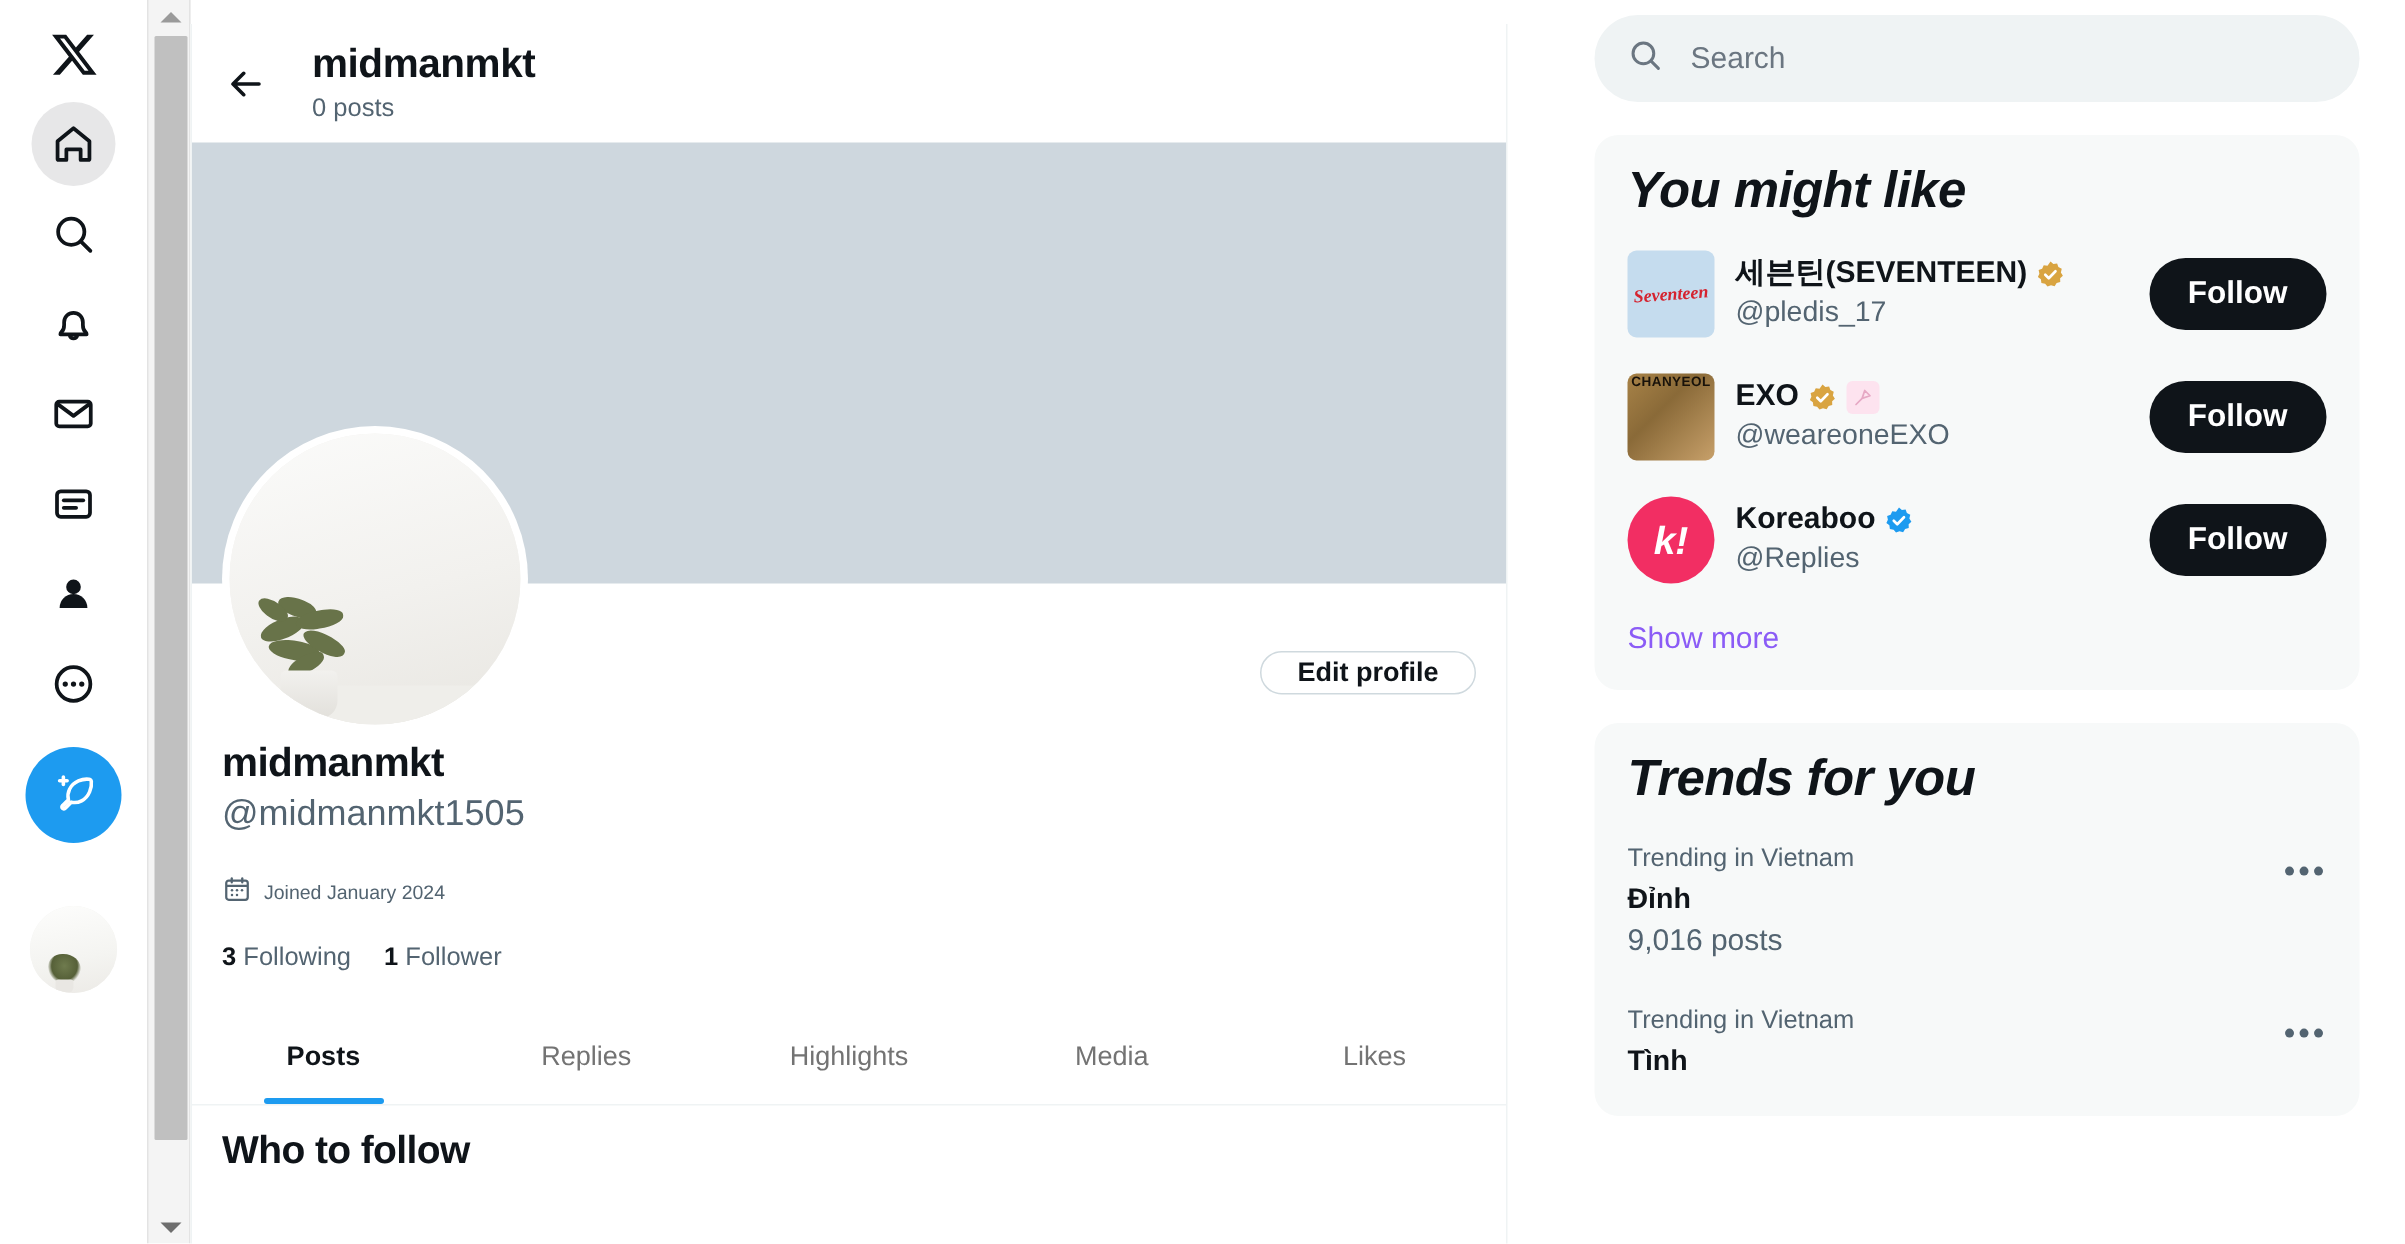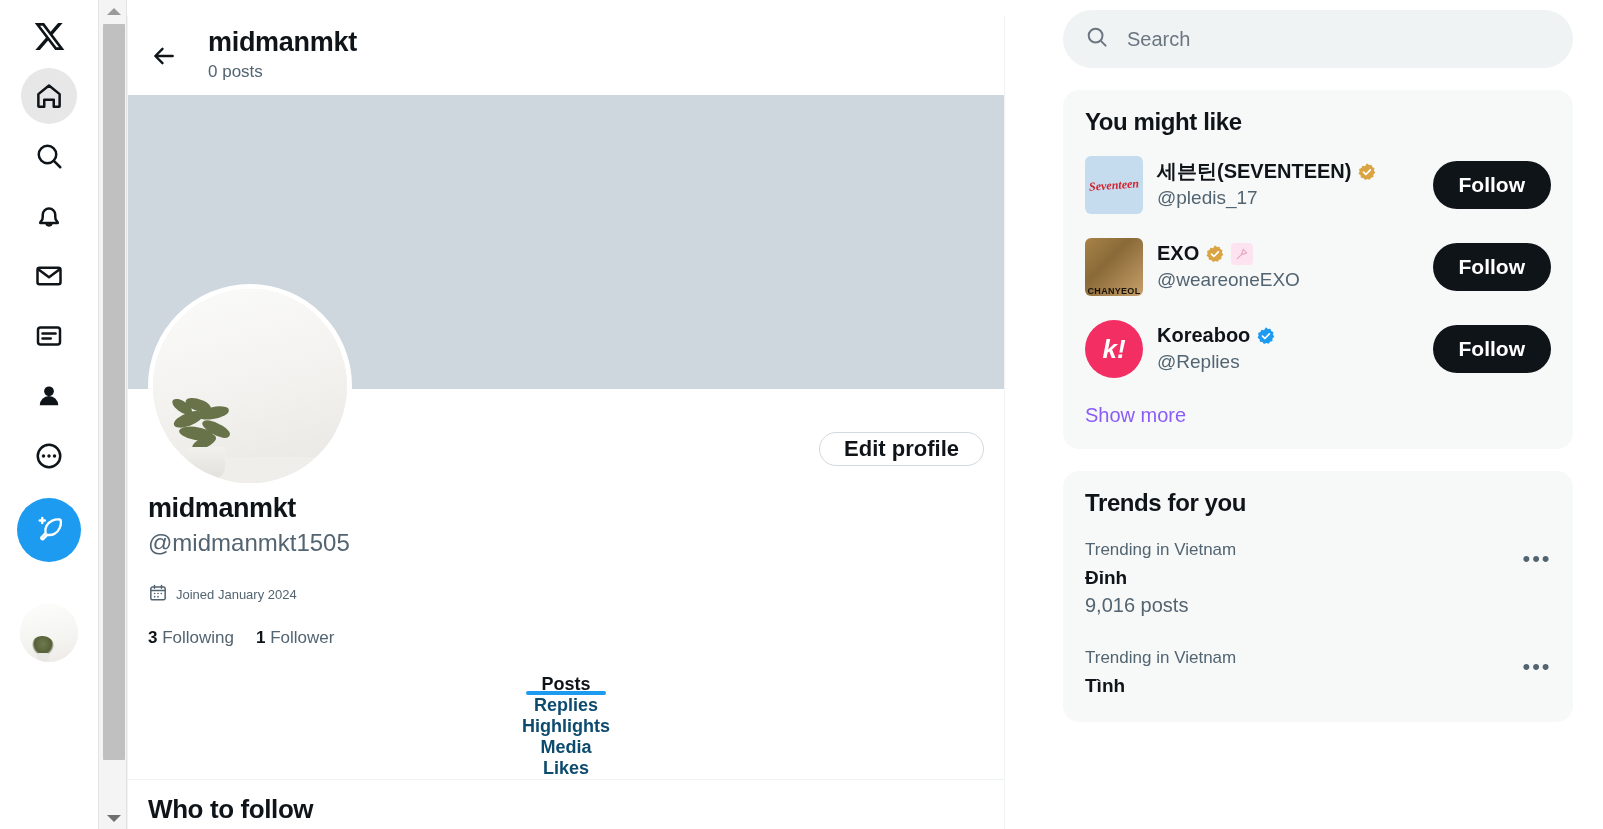--- a/index.html
+++ b/index.html
@@ -112,58 +112,58 @@
     position:absolute; display:block; background:#687349; border-radius: 60% 40% 55% 45%;
   }
   .avatar .pot {
     position:absolute; left: 34px; bottom: 4px; width: 38px; height: 32px;
     background: linear-gradient(180deg,#f2f1ee,#e2e0db); border-radius: 4px 4px 12px 12px;
   }
 
   .edit-row { display: flex; justify-content: flex-end; padding-top: 16px; height: 103px; align-items: center; }
   .edit-btn {
     border: 1px solid #cfd9de; background: #ffffff; color: #0f1419;
-    font-size: 22px; font-weight: 700; border-radius: 999px;
+    font-size: 18px; font-weight: 700; border-radius: 999px;
     padding: 3px 24px; font-family: inherit; cursor: pointer;
   }
 
   .display-name { font-size: 27px; font-weight: 800; letter-spacing: -0.4px; line-height: 1.25; }
   .handle { font-size: 24px; color: #536471; margin-top: 3px; }
   .joined { display:flex; align-items:center; gap: 8px; margin-top: 26px; color: #536471; font-size: 13px; }
   .counts { display: flex; gap: 22px; margin-top: 22px; font-size: 17px; color: #536471; }
   .counts b { color: #0f1419; font-weight: 700; }
 
   .tabs {
     display: flex; margin-top: 26px; border-bottom: 1px solid #eff3f4;
-    margin-left: -20px; margin-right: -20px; flex-direction: column;
+    margin-left: -20px; margin-right: -20px;
   }
   .tab {
     flex: 1; height: 62px; display: flex; align-items: center; justify-content: center;
-    position: relative; font-size: 18px; color: #0c4a6e; font-weight: 700; cursor: pointer;
+    position: relative; font-size: 18px; color: #737373; font-weight: 400; cursor: pointer;
   }
   .tab.active { color: #0f1419; font-weight: 700; }
   .tab .underline {
     position: absolute; bottom: 0; height: 4px; width: 80px; border-radius: 999px; background: #1d9bf0;
   }
   .who-title { font-size: 26px; font-weight: 800; padding: 14px 20px 0 0; letter-spacing: -0.4px; }
 
   
   .right { position: absolute; left: 1033px; top: 0; width: 570px; height: 829px; background: #fff; padding: 0 30px; }
   .searchbar {
     margin-top: 10px; height: 58px; background: #eff3f4; border-radius: 999px;
     display: flex; align-items: center; gap: 18px; padding: 0 22px;
   }
   .search-input {
     border: none; outline: none; background: transparent; font-size: 20px;
     color: #0f1419; font-family: inherit; width: 100%;
   }
   .search-input::placeholder { color: #6b7681; }
 
   .card { background: #f7f9f9; border-radius: 16px; margin-top: 22px; padding: 14px 0 6px 0; }
-  .card-title { font-size: 24px; font-weight: 800; padding: 4px 22px 8px 22px; letter-spacing: -0.4px; }
+  .card-title { font-size: 34px; font-weight: 800; padding: 4px 22px 8px 22px; letter-spacing: -0.4px; font-style: italic; }
 
   .user-row { display: flex; align-items: center; gap: 14px; padding: 12px 22px; }
   .u-avatar { width: 58px; height: 58px; border-radius: 6px; flex: 0 0 auto; overflow: hidden; position: relative; }
   .u-avatar.round { border-radius: 50%; }
   .u-info { flex: 1 1 auto; min-width: 0; }
   .u-name { display:flex; align-items:center; gap: 6px; font-size: 20px; font-weight: 700; color: #0f1419; line-height: 1.25; }
   .u-handle { font-size: 19px; color: #536471; line-height: 1.3; margin-top: 2px; }
   .follow-btn {
     background: #0f1419; color: #fff; border: none; border-radius: 999px;
     font-size: 21px; font-weight: 700; padding: 12px 26px; font-family: inherit; cursor: pointer; flex: 0 0 auto;
@@ -181,21 +181,21 @@
   .trend-posts { font-size: 20px; color: #536471; margin-top: 3px; }
   .trend-more {
     position: absolute; right: 18px; top: 16px; width: 36px; height: 36px;
     display: flex; align-items: center; justify-content: center; border-radius: 50%;
     color: #536471; font-size: 22px; letter-spacing: 2px; cursor: pointer;
   }
 
   
   .sv { background: #c5dcee; display:flex; align-items:center; justify-content:center; }
   .sv-txt { color:#d5232f; font-size: 12px; font-weight: 700; font-style: italic; transform: rotate(-4deg); font-family:"Liberation Serif", serif; }
-  .exo { background: linear-gradient(135deg,#a88348 0%, #8a6a38 40%, #c7a06a 100%); display:flex; align-items:flex-end; justify-content:center; }
+  .exo { background: linear-gradient(135deg,#a88348 0%, #8a6a38 40%, #c7a06a 100%); display:flex; align-items:flex-start; justify-content:center; }
   .exo-txt { color:#18120a; font-size: 9px; font-weight: 700; letter-spacing: 0.3px; }
   .kb { background: #f22e63; display:flex; align-items:center; justify-content:center; }
   .kb-txt { color:#fff; font-size: 26px; font-weight: 800; font-style: italic; }
 </style>
 </head>
 <body>
 
 <div class="app">
 
   <nav class="leftnav">

